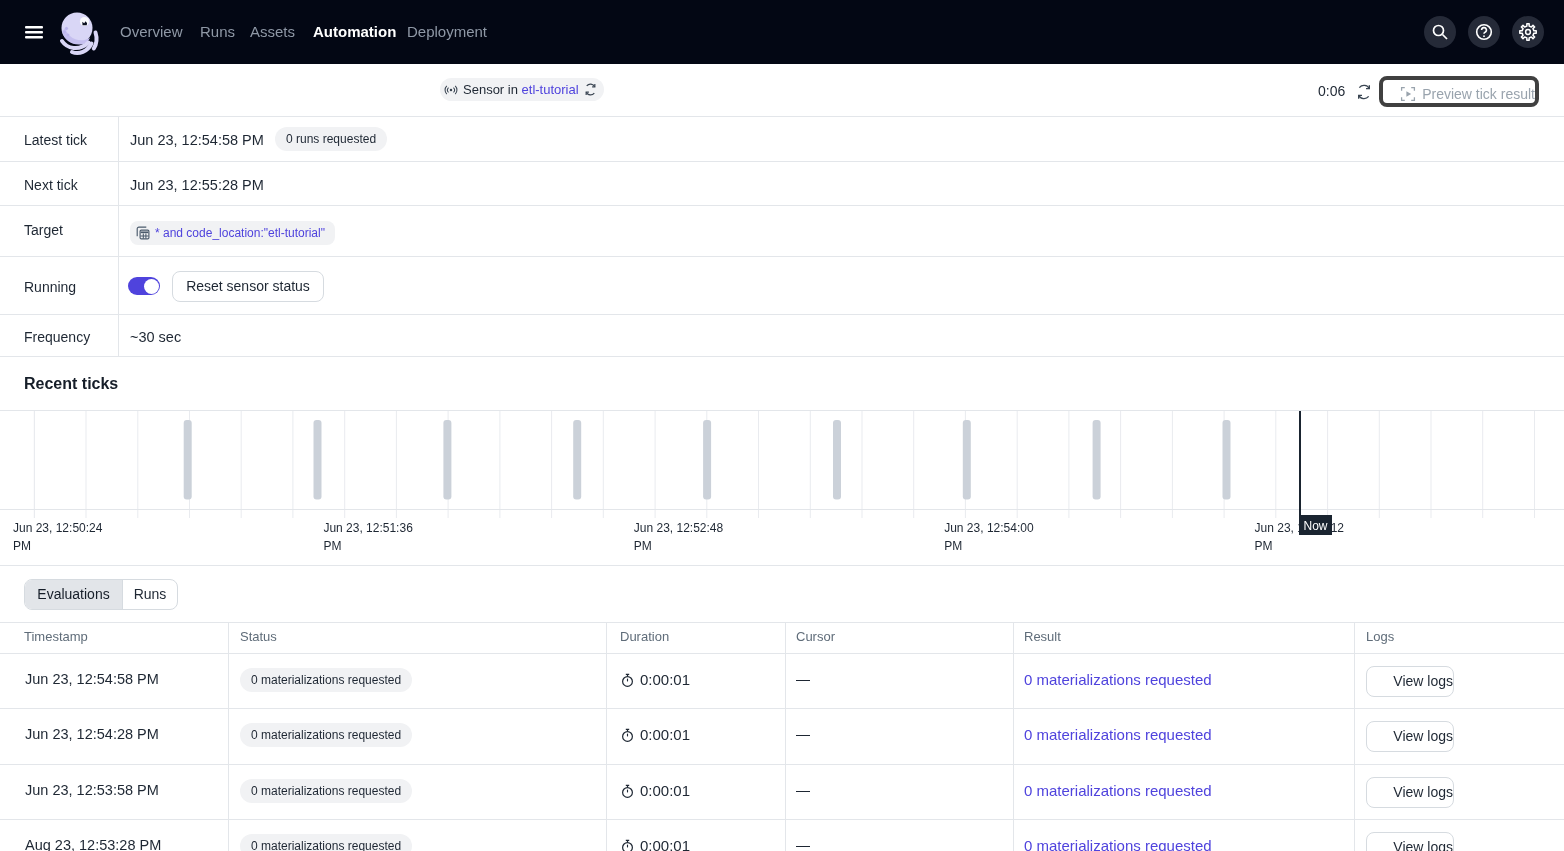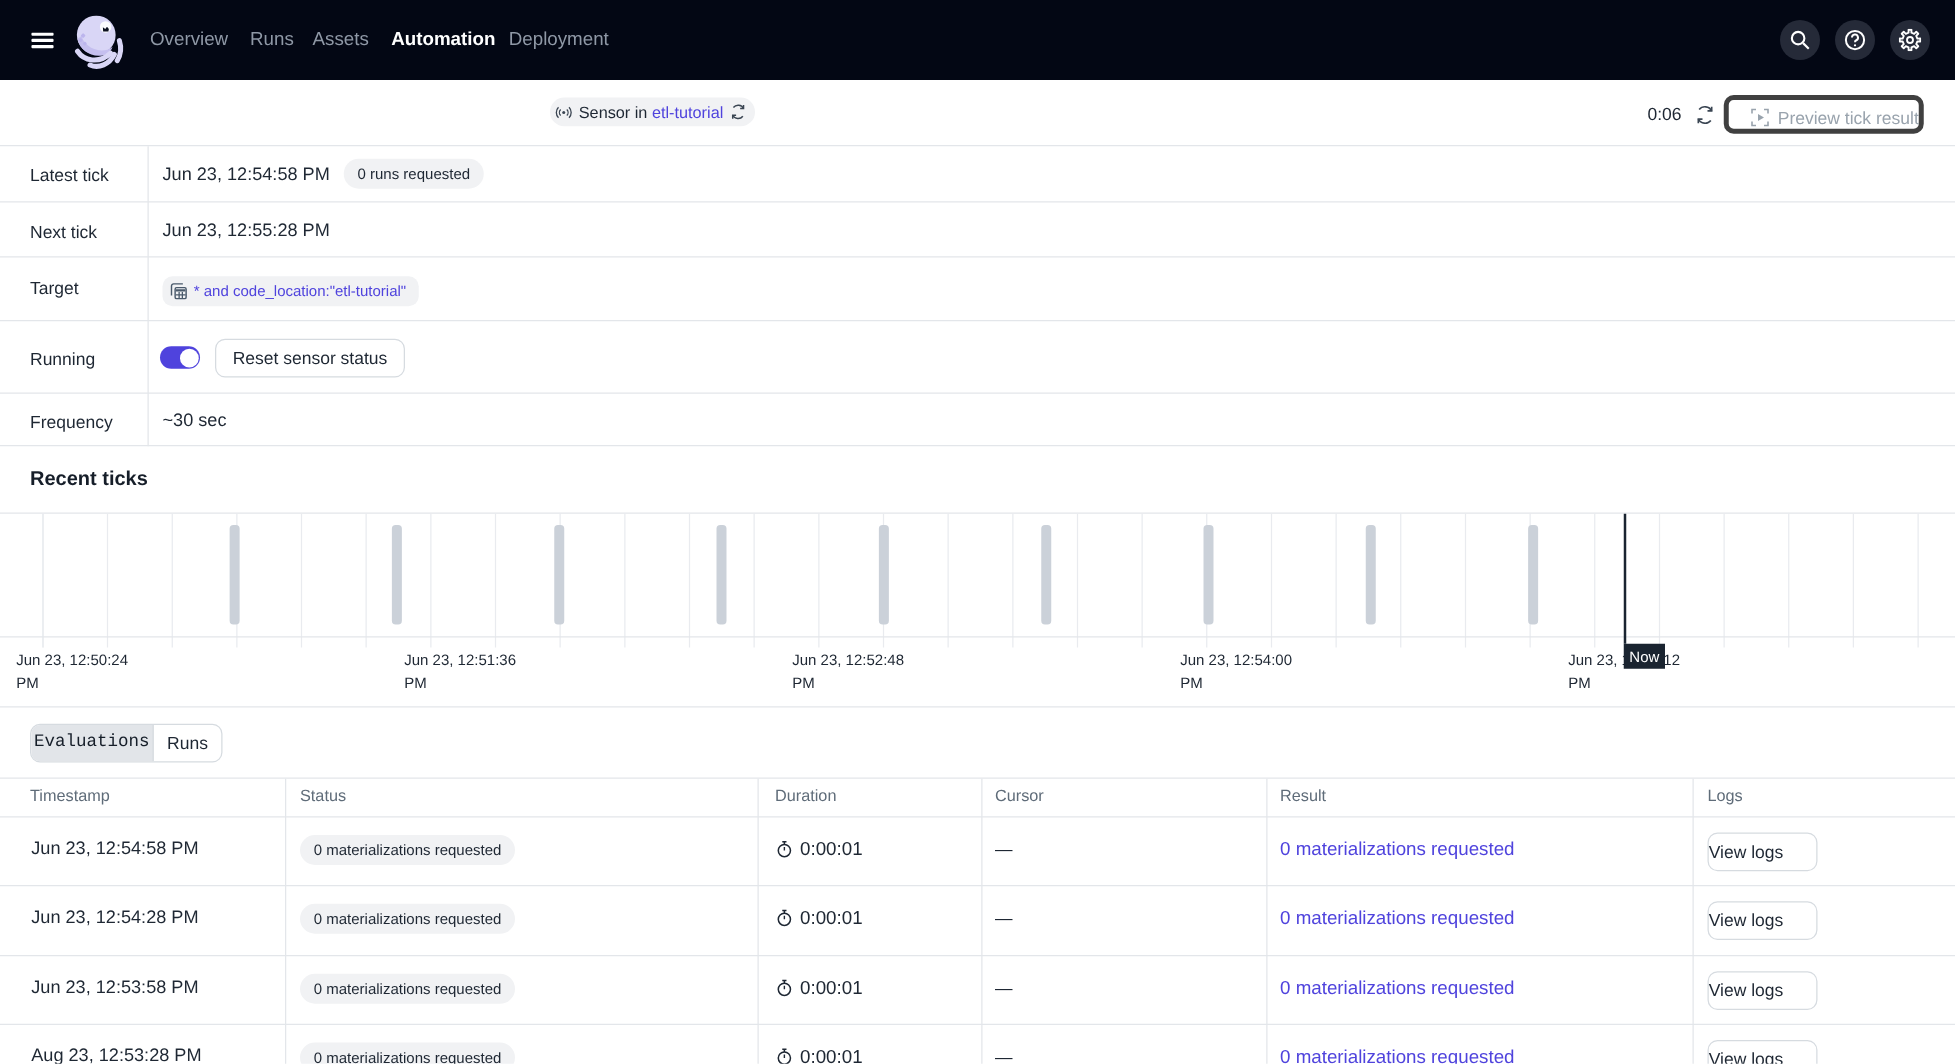--- a/index.html
+++ b/index.html
@@ -38,37 +38,37 @@
 #toggle .knob { position:absolute; right:1.5px; top:1.5px; width:15px; height:15px; border-radius:50%; background:#fff; }
 #resetbtn { position:absolute; left:172px; top:154px; width:152px; height:31px; border:1px solid #d6dbe0; border-radius:8px; background:#fff; font-size:14px; color:#1e2733; line-height:29px; text-align:center; }
 
 
 #rtheading { position:absolute; left:24px; top:375px; font-size:16px; font-weight:bold; color:#161e29; }
 #timeline { position:absolute; left:0; top:405px; width:1564px; height:160px; }
 
 
 #tabsrow { position:absolute; left:0; top:565px; width:1564px; height:57px; border-top:1px solid #e3e6ea; }
 #seg { position:absolute; left:24px; top:13px; width:154px; height:31px; border:1px solid #d6dbe0; border-radius:8px; background:#fff; overflow:hidden; display:flex; }
-#seg .s1 { width:98px; height:100%; background:#e2e5e9; border-right:1px solid #d6dbe0; font-size:14px; color:#161e29; line-height:29px; text-align:center;font-family:Liberation Mono, monospace; }
+#seg .s1 { width:98px; height:100%; background:#e2e5e9; border-right:1px solid #d6dbe0; font-size:14px; color:#161e29; line-height:29px; text-align:center; }
 #seg .s2 { flex:1; font-size:14px; color:#1e2733; line-height:29px; text-align:center; }
 #allticks { position:absolute; left:1340px; top:13px; width:199px; height:32px; border:1px solid #d6dbe0; border-radius:8px; background:#fff; font-size:14px; color:#1e2733; line-height:30px; padding:0 12px; }
 #allticks .caret { position:absolute; right:15px; top:14px; width:0; height:0; border-left:4.5px solid transparent; border-right:4.5px solid transparent; border-top:5px solid #1e2733; }
 
 
 #evtable { position:absolute; left:0; top:622px; width:1564px; height:229px; border-top:1px solid #e3e6ea; }
 .th { position:absolute; top:0; height:28px; line-height:28px; font-size:13px; color:#5f6c79; }
 .colline { position:absolute; top:0; width:1px; height:229px; background:#e3e6ea; }
 .rowline { position:absolute; left:0; width:1564px; height:1px; background:#e3e6ea; }
 .cell-ts { position:absolute; left:25px; font-size:14.5px; color:#1e2733; }
 .cell-badge { position:absolute; left:240px; }
 .cell-dur { position:absolute; left:620px; font-size:15px; color:#1e2733; }
 .cell-dur svg { vertical-align:-3px; margin-right:5px; }
 .cell-cur { position:absolute; left:796px; font-size:14px; color:#1e2733; }
 .cell-res { position:absolute; left:1024px; font-size:15px; color:#4f43dd; }
-.viewlogs { position:absolute; left:1366px; width:88px; height:31px; border:1px solid #d6dbe0; border-radius:8px; background:#fff; font-size:14px; color:#1e2733; line-height:29px; text-align:left; }
+.viewlogs { position:absolute; left:1366px; width:88px; height:31px; border:1px solid #d6dbe0; border-radius:8px; background:#fff; font-size:14px; color:#1e2733; line-height:29px; text-align:right; }
 </style>
 </head>
 <body>
 <div id="page">
 
   <div id="nav">
     <svg class="abs" style="left:25px;top:25.5px" width="18" height="14" viewBox="0 0 18 14">
       <rect x="0" y="0" width="18" height="2.6" rx="1" fill="#fff"></rect>
       <rect x="0" y="5" width="18" height="2.6" rx="1" fill="#fff"></rect>
       <rect x="0" y="10" width="18" height="2.6" rx="1" fill="#fff"></rect>

